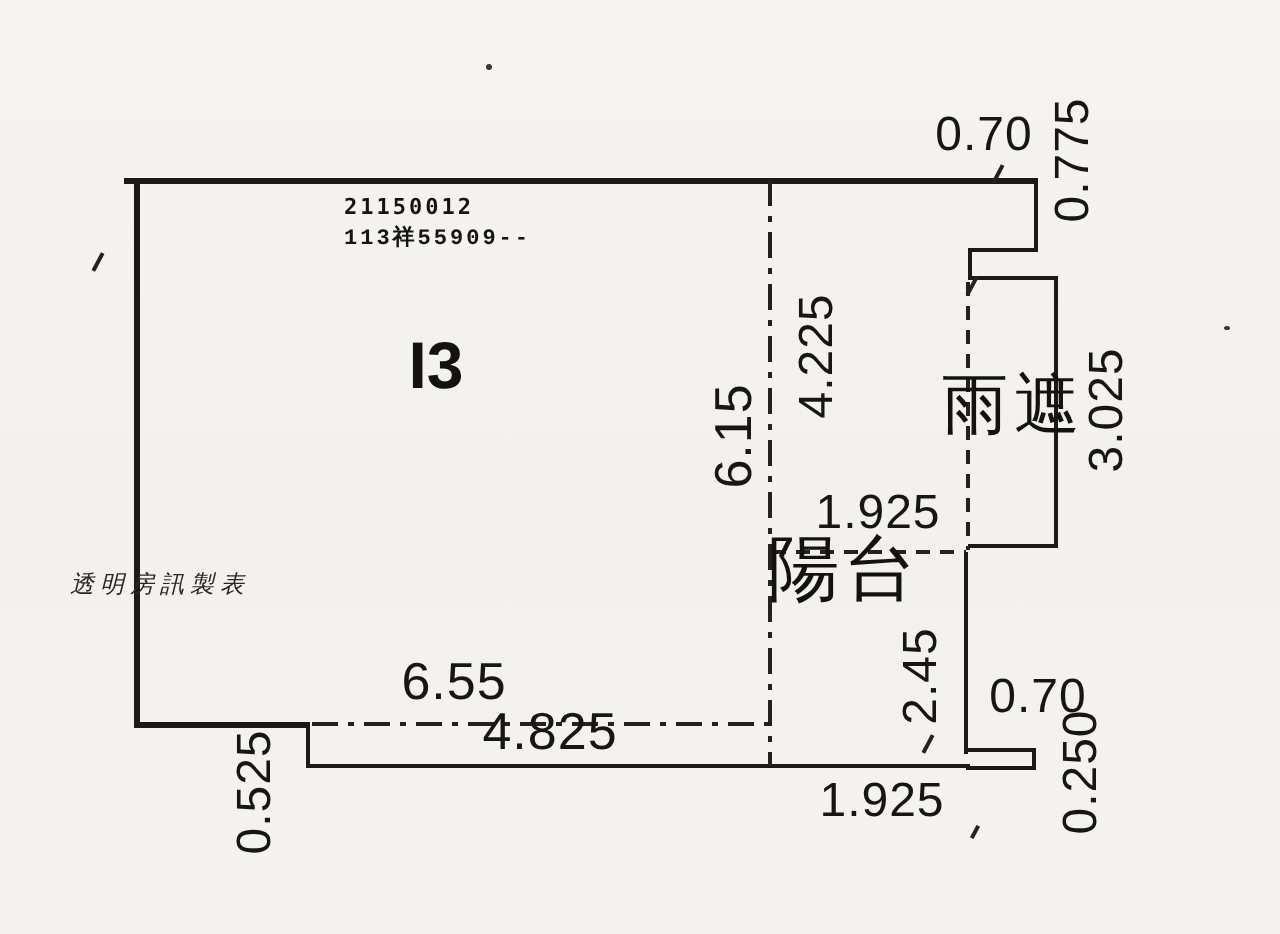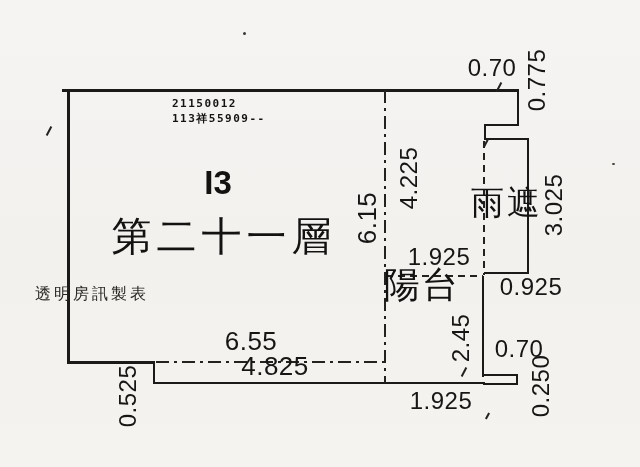--- a/index.html
+++ b/index.html
@@ -27,21 +27,21 @@
   
   .cjk{position:absolute;color:#131210;font-family:"DejaVu Serif","Liberation Serif",serif;
        white-space:nowrap;transform:translate(-50%,-50%);}
   .unit{font-family:"Liberation Sans",sans-serif;font-weight:bold;font-size:33px;}
   .floor{font-size:40px;letter-spacing:5px;}
   .canopy{font-size:33px;letter-spacing:3px;}
   .balcony{font-size:36px;letter-spacing:2px;}
   .docno{position:absolute;font-family:"DejaVu Sans Mono","Liberation Mono",monospace;
          font-weight:bold;font-size:11px;letter-spacing:1.5px;color:#151412;white-space:nowrap;}
   .stamp{position:absolute;font-family:"DejaVu Serif","Liberation Serif",serif;
-         font-size:16px;letter-spacing:3px;color:#2a2825;white-space:nowrap;}
+         font-size:12px;letter-spacing:3px;color:#2a2825;white-space:nowrap;font-style:italic;}
 </style>
 </head>
 <body>
 
 <div id="plan">
 
   <div class="l" style="left:67px;top:90px;width:3px;height:273px;"></div>
   <div class="l" style="left:62px;top:89px;width:457px;height:3px;"></div>
   <div class="l" style="left:517px;top:89px;width:2px;height:37px;"></div>
   <div class="l" style="left:484px;top:124px;width:35px;height:2px;"></div>
@@ -64,36 +64,34 @@
 
   <div class="tick" style="left:494px;top:86px;"></div>
   <div class="tick" style="left:481px;top:142px;"></div>
   <div class="tick" style="left:459px;top:371px;"></div>
   <div class="tick" style="left:44px;top:130px;"></div>
   <div class="tick" style="left:484px;top:415px;width:7px;"></div>
   <div class="speck" style="left:243px;top:32px;width:3px;height:3px;"></div>
   <div class="speck" style="left:612px;top:163px;width:3px;height:2px;"></div>
 
   <div class="docno" style="left:172px;top:97px;">21150012</div>
-  <div class="docno" style="left:172px;top:111px;">113祥55909--</div>
+  <div class="docno" style="left:172px;top:111px;font-family:Liberation Mono, monospace;">113祥55909--</div>
 
   <div class="cjk unit" style="left:218px;top:183px;">I3</div>
-  <div class="cjk floor" style="left:224px;top:236px;">第二十一層</div>
   <div class="cjk canopy" style="left:507px;top:203px;">雨遮</div>
   <div class="cjk balcony" style="left:422px;top:285px;">陽台</div>
   <div class="stamp" style="left:35px;top:284px;">透明房訊製表</div>
 
   <div class="dim" style="left:492px;top:68px;">0.70</div>
   <div class="dim vert" style="left:537px;top:80px;">0.775</div>
   <div class="dim vert" style="left:409px;top:178px;">4.225</div>
   <div class="dim vert big" style="left:367px;top:218px;">6.15</div>
   <div class="dim vert" style="left:554px;top:205px;">3.025</div>
   <div class="dim" style="left:439px;top:257px;">1.925</div>
-  <div class="dim" style="left:531px;top:287px;">0.925</div>
   <div class="dim vert" style="left:461px;top:338px;">2.45</div>
-  <div class="dim big" style="left:227px;top:341px;margin-left:24px;">6.55</div>
+  <div class="dim big" style="left:227px;top:341px;">6.55</div>
   <div class="dim big" style="left:275px;top:366px;">4.825</div>
   <div class="dim vert" style="left:128px;top:396px;">0.525</div>
   <div class="dim" style="left:519px;top:349px;">0.70</div>
   <div class="dim vert" style="left:541px;top:386px;">0.250</div>
   <div class="dim" style="left:441px;top:401px;">1.925</div>
 
 </div>
 
 </body></html>

